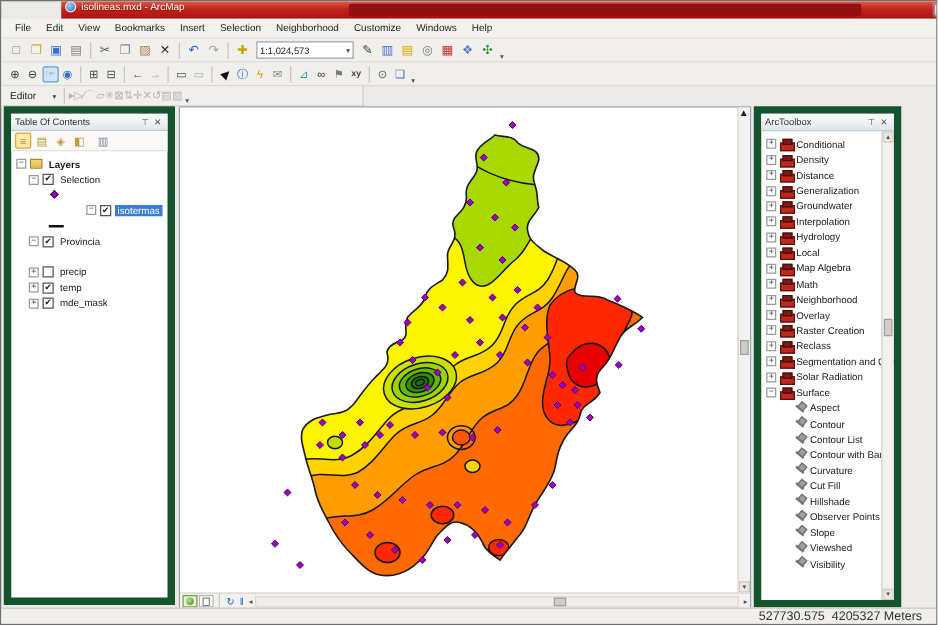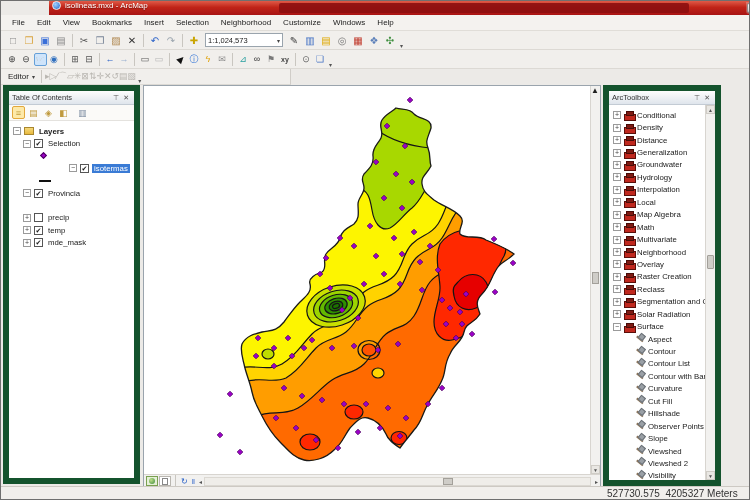--- a/index.html
+++ b/index.html
@@ -22,21 +22,21 @@
   .tbar { position:absolute; left:0; width:100%; background:#f1efec; border-bottom:1px solid #dcd9d4; display:flex; align-items:center; padding-left:4px; }
   .tbar1 { top:30px; height:19px; } .tbar2 { top:49px; height:19px; }
   .tbar3 { top:68px; height:16px; width:290px; border-right:1px solid #d0cdc8; }
   .tico { width:15px; height:15px; display:flex; align-items:center; justify-content:center; font-size:10px; margin:0 0.5px; border-radius:2px; }
   .tico.small { width:13px; height:13px; font-size:9px; }
   .tico.active { background:#cfe4fa; border:1px solid #66a0d8; }
   .tsep { width:1px; height:13px; background:#c9c6c0; margin:0 3px; }
   .scale-combo { display:flex; align-items:center; height:14px; background:#fff; border:1px solid #9aa4ad; width:78px; margin:0 3px; font-size:7.5px; padding:0 2px; justify-content:space-between; }
   .combo-arrow { font-size:6px; color:#444; }
   .overflow { font-size:6px; color:#555; margin-left:2px; align-self:flex-end; }
-  .editor-label { font-size:8px; color:#222; padding:0 3px; display:flex; gap:3px; align-items:center; }
+  .editor-label { font-size:8px; color:#222; padding:0 3px; display:flex; gap:13px; align-items:center; }
   .ed-ico { color:#b9b6b1; font-size:9px; width:13px; text-align:center; }
   .rot45 { transform:rotate(-45deg); display:inline-block; }
 
   
   .panel { position:absolute; top:84px; background:#fff; border:6px solid #14532d; display:flex; flex-direction:column; }
   .toc-panel { left:2px; width:137px; height:399px; }
   .atb-panel { left:602px; width:118px; height:401px; }
   .panel-head { height:14px; background:linear-gradient(#fdfdfd,#dfe5ec); border-bottom:1px solid #c3cbd4; display:flex; align-items:center; padding:0 3px; font-size:7.5px; color:#333; }
   .panel-head .grow { flex:1; }
   .ph-btn { font-size:7px; color:#555; padding:0 2px; }
@@ -490,50 +490,45 @@
           <span>Generalization</span>
         </div>
         <div class="trow" style="height: 12.45px;">
           <span class="expander">+</span>
           <span class="tbx-ico"></span>
           <span>Groundwater</span>
         </div>
         <div class="trow" style="height: 12.45px;">
           <span class="expander">+</span>
           <span class="tbx-ico"></span>
+          <span>Interpolation</span>
+        </div>
+        <div class="trow" style="height: 12.45px;">
+          <span class="expander">+</span>
+          <span class="tbx-ico"></span>
           <span>Hydrology</span>
         </div>
         <div class="trow" style="height: 12.45px;">
           <span class="expander">+</span>
           <span class="tbx-ico"></span>
-          <span>Interpolation</span>
-        </div>
-        <div class="trow" style="height: 12.45px;">
-          <span class="expander">+</span>
-          <span class="tbx-ico"></span>
           <span>Local</span>
         </div>
         <div class="trow" style="height: 12.45px;">
           <span class="expander">+</span>
           <span class="tbx-ico"></span>
           <span>Map Algebra</span>
         </div>
         <div class="trow" style="height: 12.45px;">
           <span class="expander">+</span>
           <span class="tbx-ico"></span>
           <span>Math</span>
         </div>
         <div class="trow" style="height: 12.45px;">
           <span class="expander">+</span>
           <span class="tbx-ico"></span>
-          <span>Multivariate</span>
-        </div>
-        <div class="trow" style="height: 12.45px;">
-          <span class="expander">+</span>
-          <span class="tbx-ico"></span>
           <span>Neighborhood</span>
         </div>
         <div class="trow" style="height: 12.45px;">
           <span class="expander">+</span>
           <span class="tbx-ico"></span>
           <span>Overlay</span>
         </div>
         <div class="trow" style="height: 12.45px;">
           <span class="expander">+</span>
           <span class="tbx-ico"></span>
@@ -591,24 +586,20 @@
           <span class="hammer"></span>
           <span>Observer Points</span>
         </div>
         <div class="trow" style="padding-left: 22px; height: 12.45px;">
           <span class="hammer"></span>
           <span>Slope</span>
         </div>
         <div class="trow" style="padding-left: 22px; height: 12.45px;">
           <span class="hammer"></span>
           <span>Viewshed</span>
-        </div>
-        <div class="trow" style="padding-left: 22px; height: 12.45px;">
-          <span class="hammer"></span>
-          <span>Viewshed 2</span>
         </div>
         <div class="trow" style="padding-left: 22px; height: 12.45px;">
           <span class="hammer"></span>
           <span>Visibility</span>
         </div>
       </div>
   </div>
 
   <div class="statusbar">
     <span class="coords">527730.575  4205327 Meters</span>

